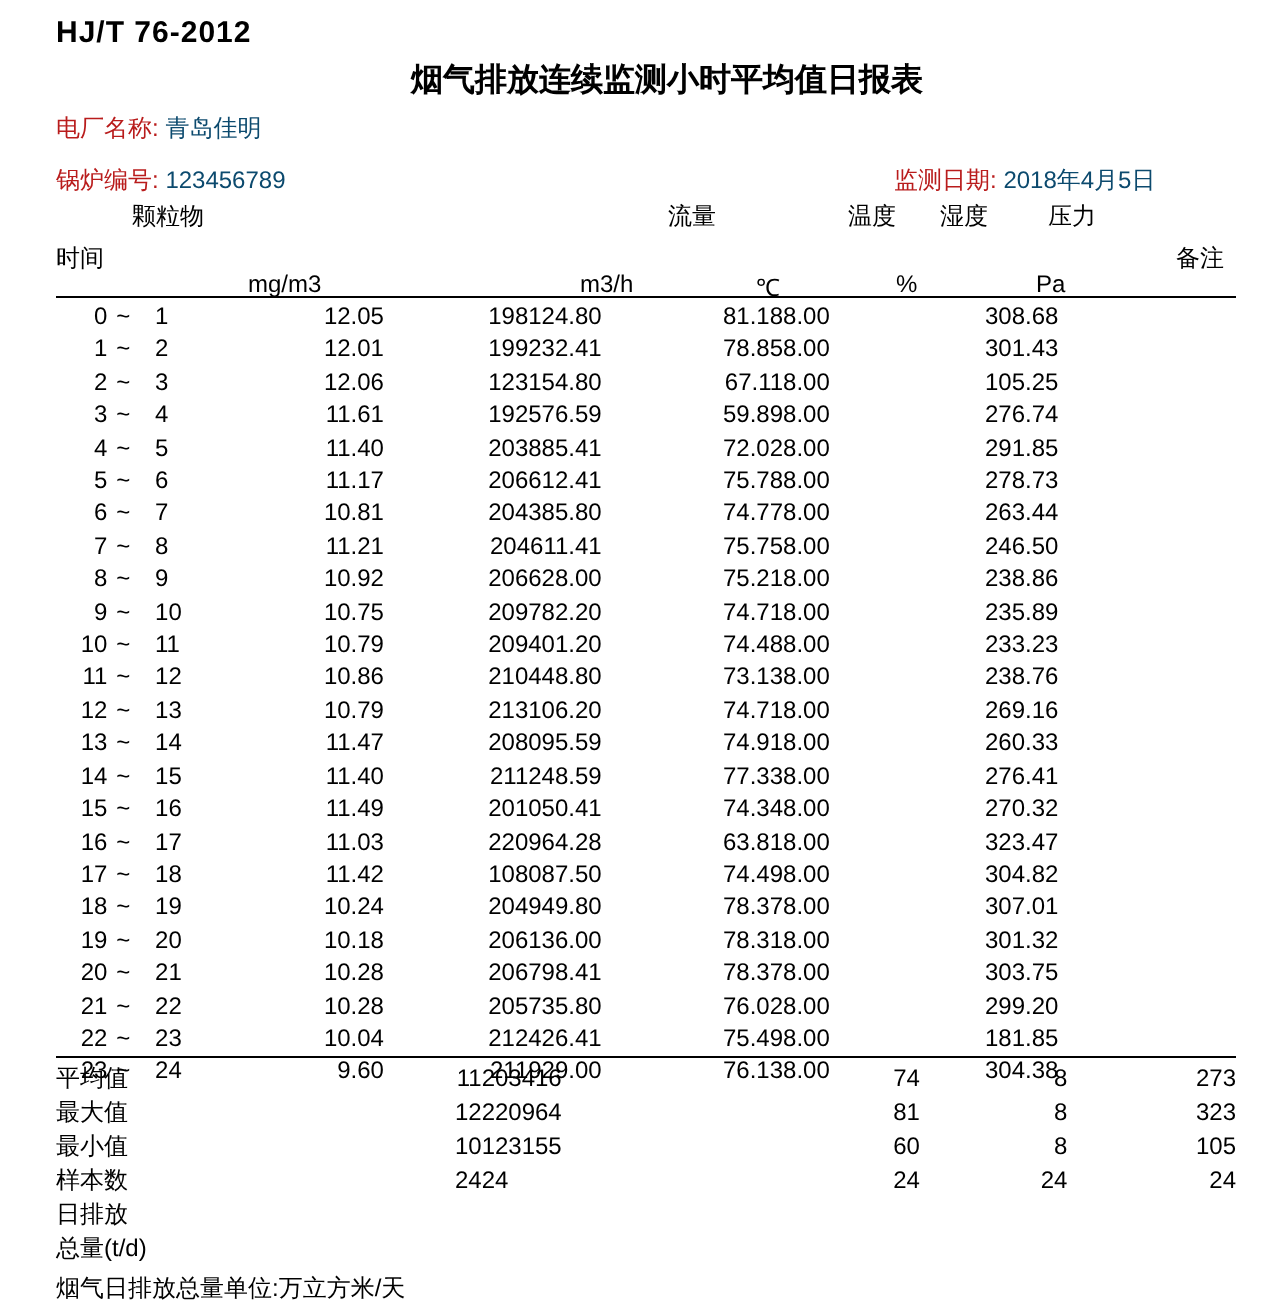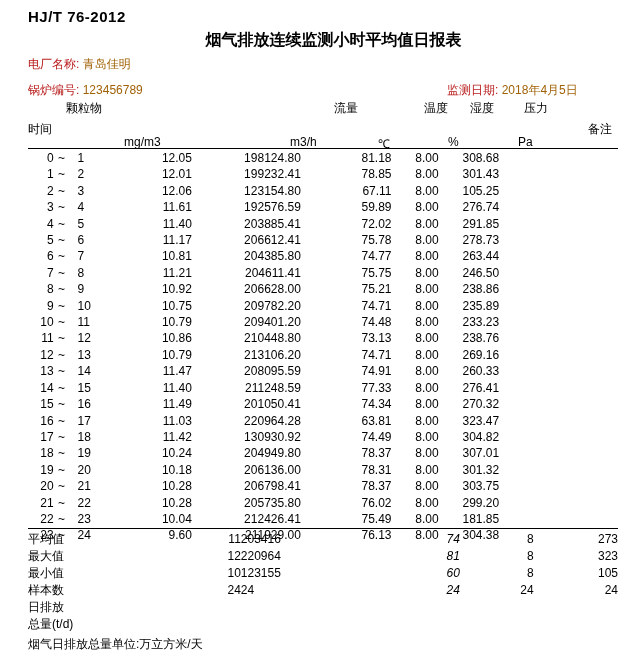--- a/index.html
+++ b/index.html
@@ -38,21 +38,21 @@
     font-weight: bold;
     padding-left: 32px;
     box-sizing: border-box;
   }
   .field {
     position: absolute;
     font-size: 12px;
     white-space: nowrap;
   }
   .field .label { color: #b91c1c; }
-  .field .value { color: #a16207; }
+  .field .value { color: #0c4a6e; }
   .green { color: #0a7d2e; }
   .hdr {
     position: absolute;
     font-size: 12px;
     white-space: nowrap;
   }
   .rule {
     position: absolute;
     left: 28px;
     width: 590px;
@@ -75,43 +75,43 @@
     line-height: 16.4px;
     vertical-align: middle;
     white-space: nowrap;
   }
   .c-h1 { width: 26px; text-align: right; }
   .c-tl { width: 16px; text-align: center; }
   .c-h2 { width: 38px; text-align: left; padding-left: 8px !important; }
   .c-dust { width: 78px; text-align: right; }
   .c-flow { width: 110px; text-align: right; }
   .c-temp { width: 92px; text-align: right; }
-  .c-hum  { width: 72px; text-align: center; }
-  .c-pres { width: 98px; text-align: left; }
+  .c-hum  { width: 72px; text-align: left; }
+  .c-pres { width: 98px; text-align: center; }
   .c-rem  { width: 60px; text-align: right; }
 
   table.summary {
     position: absolute;
     left: 28px;
     top: 531px;
     width: 590px;
     border-collapse: collapse;
     font-size: 12px;
   }
   table.summary td {
     padding: 0;
     height: 17px;
     line-height: 17px;
     vertical-align: middle;
     white-space: nowrap;
   }
   .s-label { width: 80px; text-align: left; }
   .s-dust { width: 122px; text-align: right; }
   .s-flow { width: 126px; text-align: left; }
-  .s-temp { width: 82px; text-align: right; font-style: italic; }
+  .s-temp { width: 82px; text-align: right; }
   .s-hum  { width: 70px; text-align: right; }
   .s-pres { width: 80px; text-align: right; }
   .footnote {
     position: absolute;
     left: 28px;
     top: 636px;
     font-size: 12px;
   }
 </style>
 </head>
@@ -342,21 +342,21 @@
           <td class="c-temp">63.81</td>
           <td class="c-hum">8.00</td>
           <td class="c-pres">323.47</td>
           <td class="c-rem"></td>
         </tr>
         <tr>
           <td class="c-h1">17</td>
           <td class="c-tl">~</td>
           <td class="c-h2">18</td>
           <td class="c-dust">11.42</td>
-          <td class="c-flow">130930.92</td>
+          <td class="c-flow">108087.50</td>
           <td class="c-temp">74.49</td>
           <td class="c-hum">8.00</td>
           <td class="c-pres">304.82</td>
           <td class="c-rem"></td>
         </tr>
         <tr>
           <td class="c-h1">18</td>
           <td class="c-tl">~</td>
           <td class="c-h2">19</td>
           <td class="c-dust">10.24</td>

